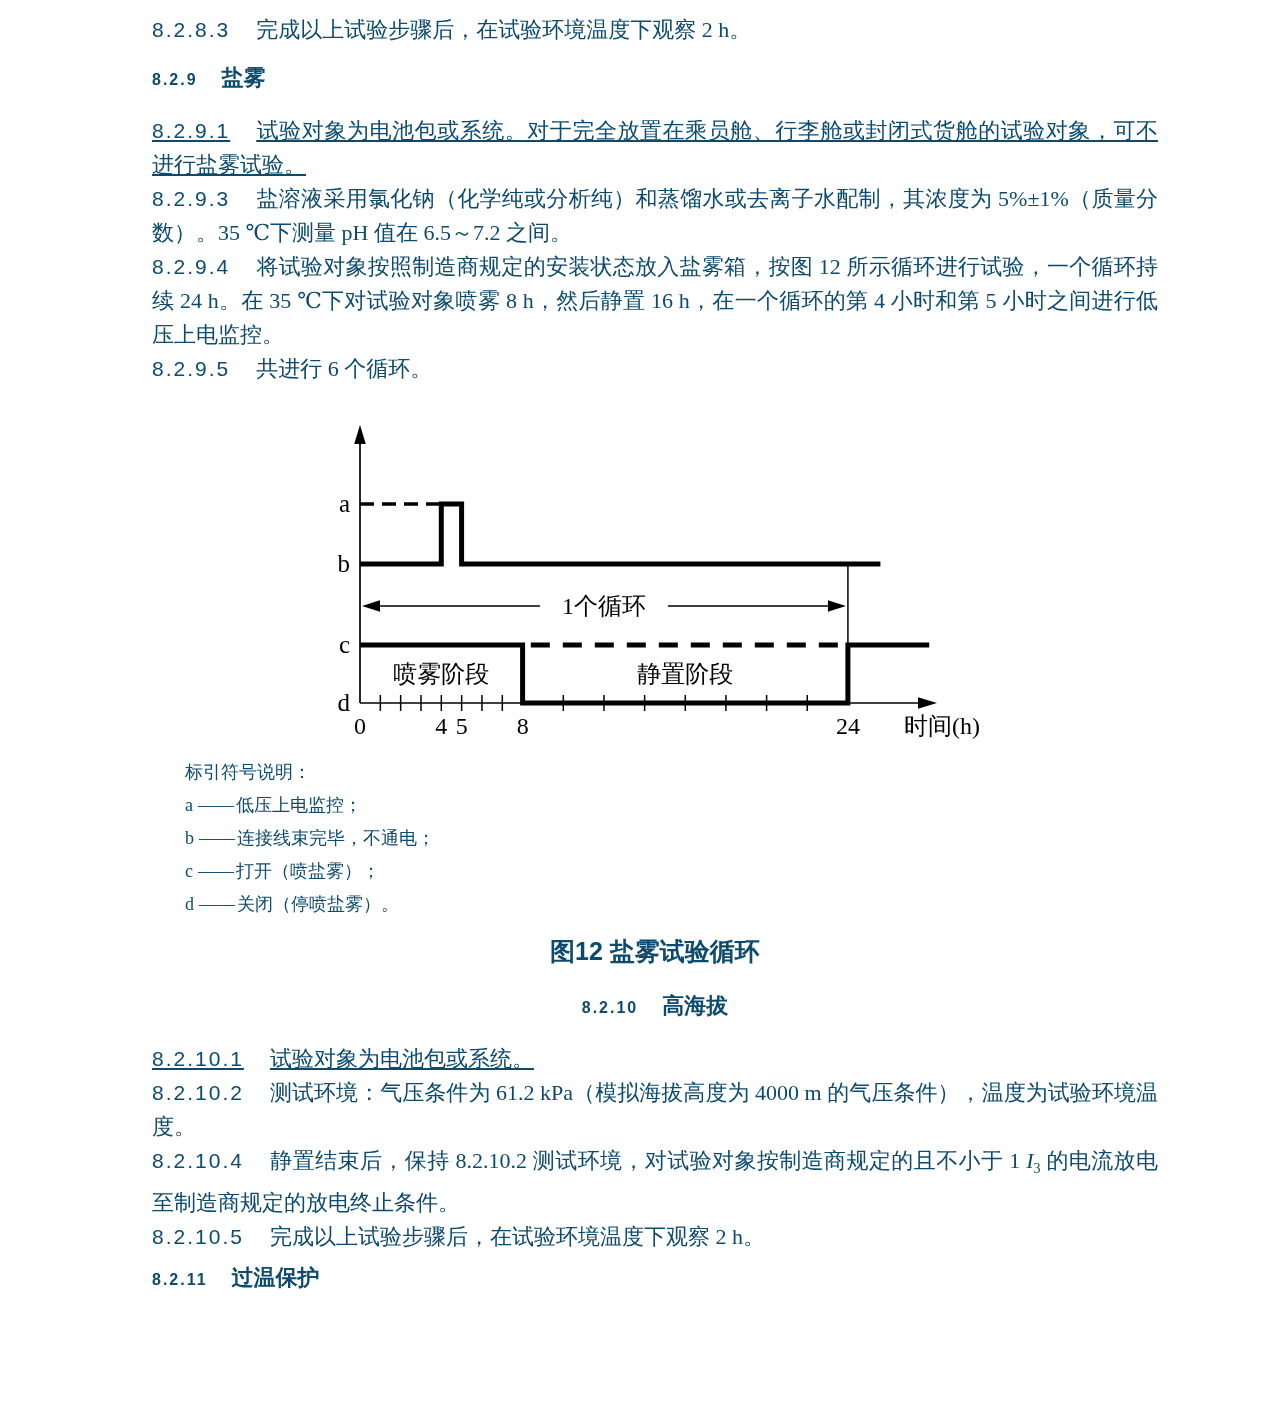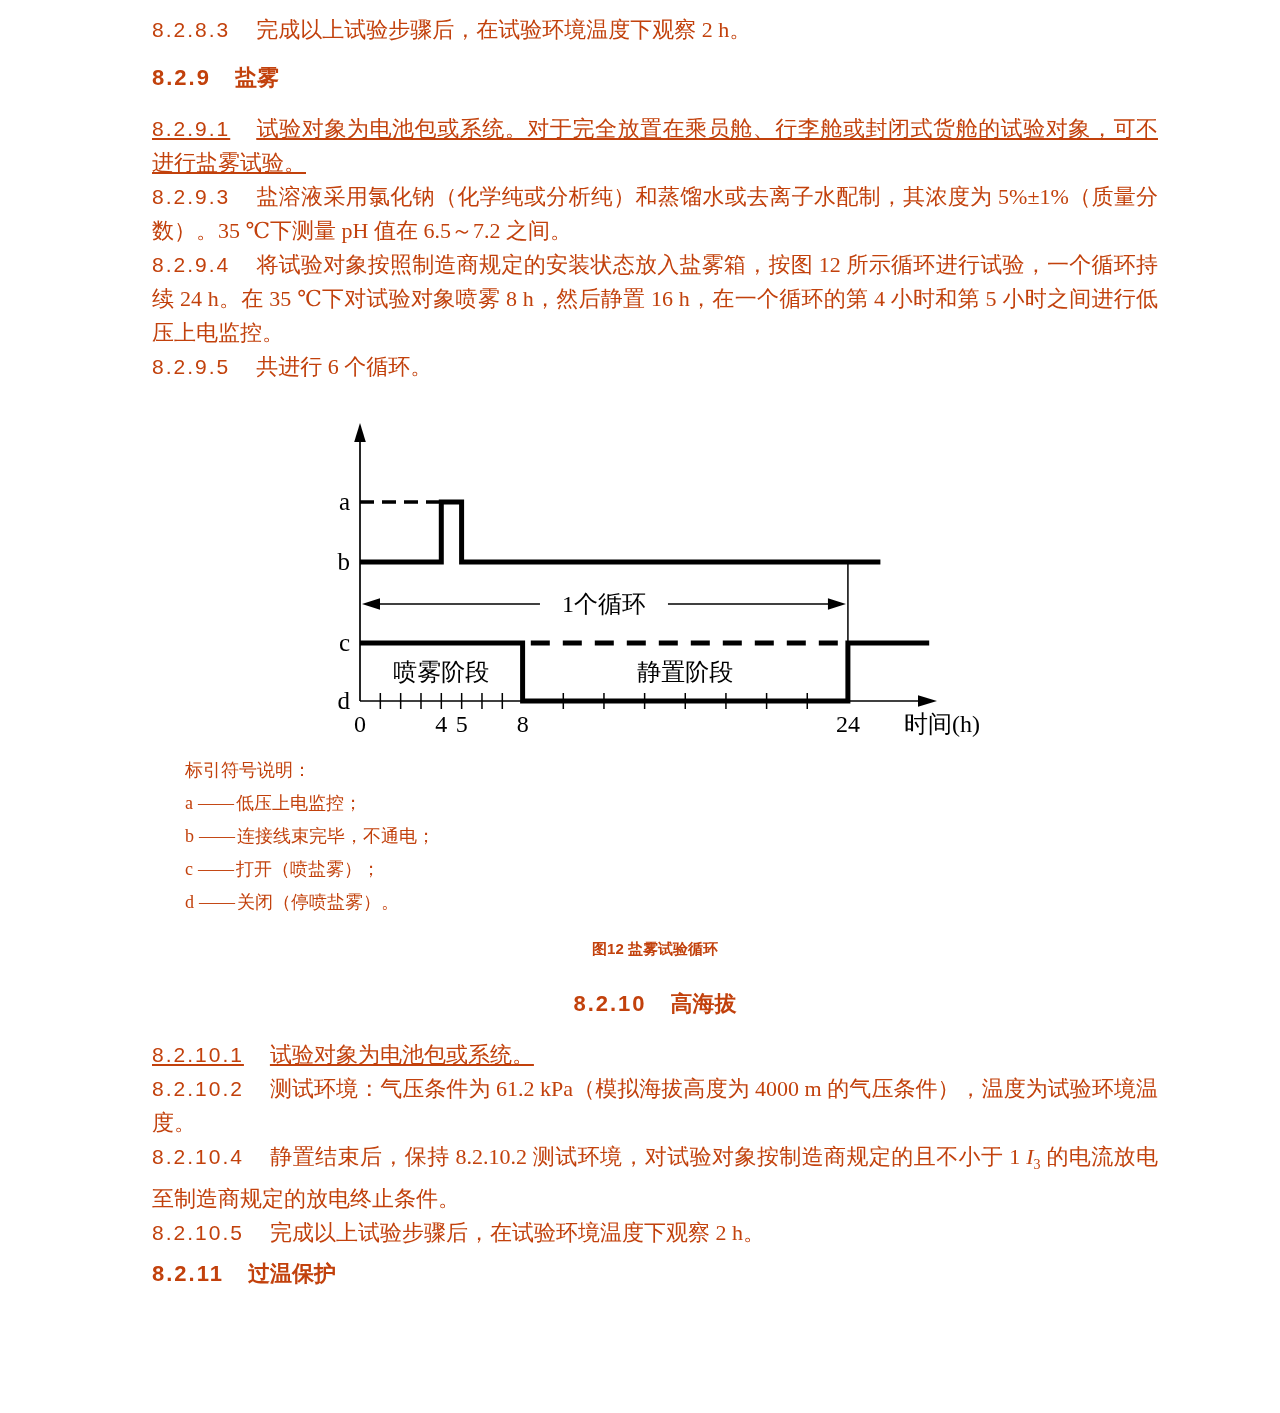--- a/index.html
+++ b/index.html
@@ -1,48 +1,48 @@
 <!DOCTYPE html>
 <html><head>
 <meta charset="utf-8">
 <style>
   html,body{margin:0;padding:0;background:#ffffff;}
   .page{
     position:relative;
     width:1280px;height:1413px;
     box-sizing:border-box;
-    background:#ffffff;color:#c2410c;
+    background:#ffffff;color:#0c4a6e;
     padding:13px 122px 0 152px;
     font-family:"Liberation Serif","DejaVu Serif",serif;
     font-size:22px;line-height:34px;
     overflow:hidden;
   }
   .clause{margin:0;text-align:justify;}
   .num{
     font-family:"Liberation Sans","DejaVu Sans",sans-serif;
     font-size:21px;letter-spacing:2px;margin-right:26px;white-space:nowrap;
   }
   .heading{
     font-family:"Liberation Sans","DejaVu Sans",sans-serif;
     font-weight:bold;font-size:22px;line-height:34px;margin:0;
   }
-  .heading .num{font-weight:bold;font-size:22px;margin-right:24px;}
+  .heading .num{font-weight:bold;font-size:16px;margin-right:24px;}
   .mt14{margin-top:14px;} .mt17{margin-top:17px;text-decoration:underline;} .mt21{margin-top:21px;text-align:center;}
   .mt7{margin-top:7px;} .mt16{margin-top:16px;}
   figure{margin:0;padding:0;}
   .figwrap{margin:32px 0 0 168px;width:680px;height:330px;}
   #fig-svg{display:block;font-family:"Liberation Serif","DejaVu Serif",serif;}
   .legend{margin:8px 0 0 33px;font-size:18px;line-height:33px;}
   .legend p{margin:0;}
   .legend .sym{margin-right:5px;}
   .legend .dash{margin-right:2px;}
   .caption{
     margin:13px 0 0 0;text-align:center;
     font-family:"Liberation Sans","DejaVu Sans",sans-serif;
-    font-weight:bold;font-size:15px;line-height:34px;
+    font-weight:bold;font-size:25px;line-height:34px;
   }
   .ivar{font-style:italic;font-family:"Liberation Serif","DejaVu Serif",serif;}
   sub{font-size:14px;}
 </style>
 </head>
 <body>
 
 <div class="page">
 
   <p class="clause"><span class="num">8.2.8.3</span><span>完成以上试验步骤后，在试验环境温度下观察 2 h。</span></p>

